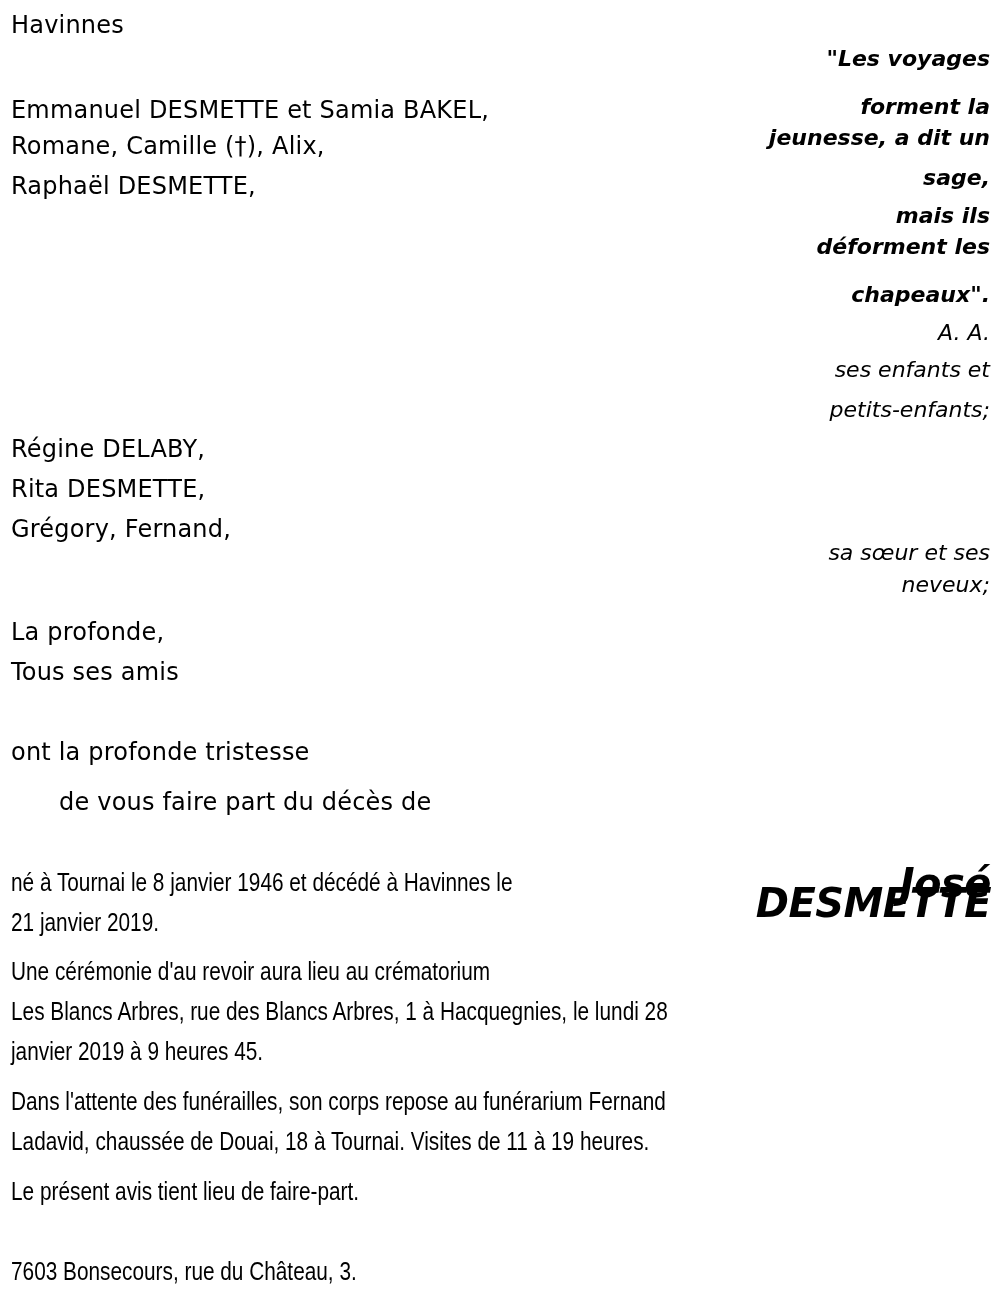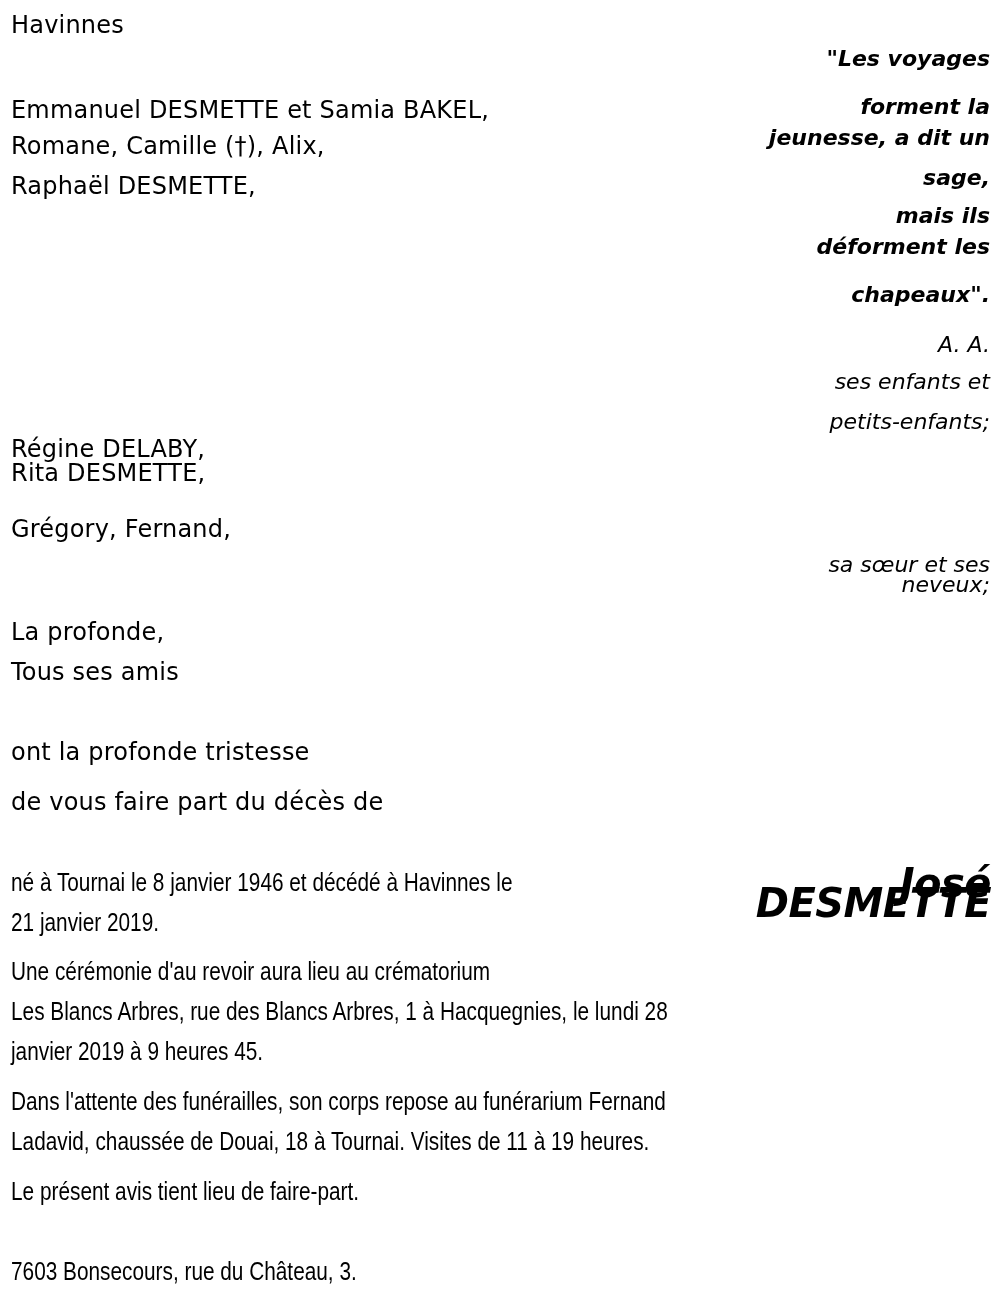--- a/index.html
+++ b/index.html
@@ -32,21 +32,20 @@
     }
     .quote {
       font-weight: bold;
       font-style: italic;
       line-height: 39px;
     }
     .italic {
       font-style: italic;
       line-height: 40px;
       font-weight: normal;
-      margin-top: 12px;
     }
     .name {
       position: absolute;
       right: 9px;
       text-align: right;
       font-weight: bold;
       font-style: italic;
       font-size: 40px;
       line-height: 47px;
       letter-spacing: -0.5px;
@@ -84,31 +83,31 @@
     <div class="right quote" style="top:227px;">déforment les</div>
     <div class="right quote" style="top:275px;">chapeaux".</div>
     <div class="right italic" style="top:313px;">A. A.</div>
   </div>
 
   <div class="right italic" style="top:350px;">ses enfants et</div>
   <div class="right italic" style="top:390px;">petits-enfants;</div>
 
   <div>
     <div class="line" style="top:429px;">Régine DELABY,</div>
-    <div class="line" style="top:453px;text-align:right;">Rita DESMETTE,</div>
+    <div class="line" style="top:469px;text-align:right;">Rita DESMETTE,</div>
     <div class="line" style="top:509px;">Grégory, Fernand,</div>
   </div>
   <div class="right italic" style="top:533px;">sa sœur et ses</div>
-  <div class="right italic" style="top:553px;">neveux;</div>
+  <div class="right italic" style="top:565px;">neveux;</div>
 
   <div class="line" style="top:612px;">La profonde,</div>
   <div class="line" style="top:652px;">Tous ses amis</div>
 
   <div class="line" style="top:732px;">ont la profonde tristesse</div>
-  <div class="line" style="top:782px;">de vous faire part du décès de</div>
+  <div class="line" style="top:782px;margin-left:48px;">de vous faire part du décès de</div>
 
   <div>
     <div class="name" style="top:860px;">José</div>
     <div class="name" style="top:880px;">DESMETTE</div>
   </div>
 
   <div class="cond" style="top:862px; transform:scaleX(0.80);">né à Tournai le 8 janvier 1946 et décédé à Havinnes le</div>
   <div class="cond" style="top:902px; transform:scaleX(0.80);">21 janvier 2019.</div>
 
   <div class="cond" style="top:951px; transform:scaleX(0.80);">Une cérémonie d'au revoir aura lieu au crématorium</div>

